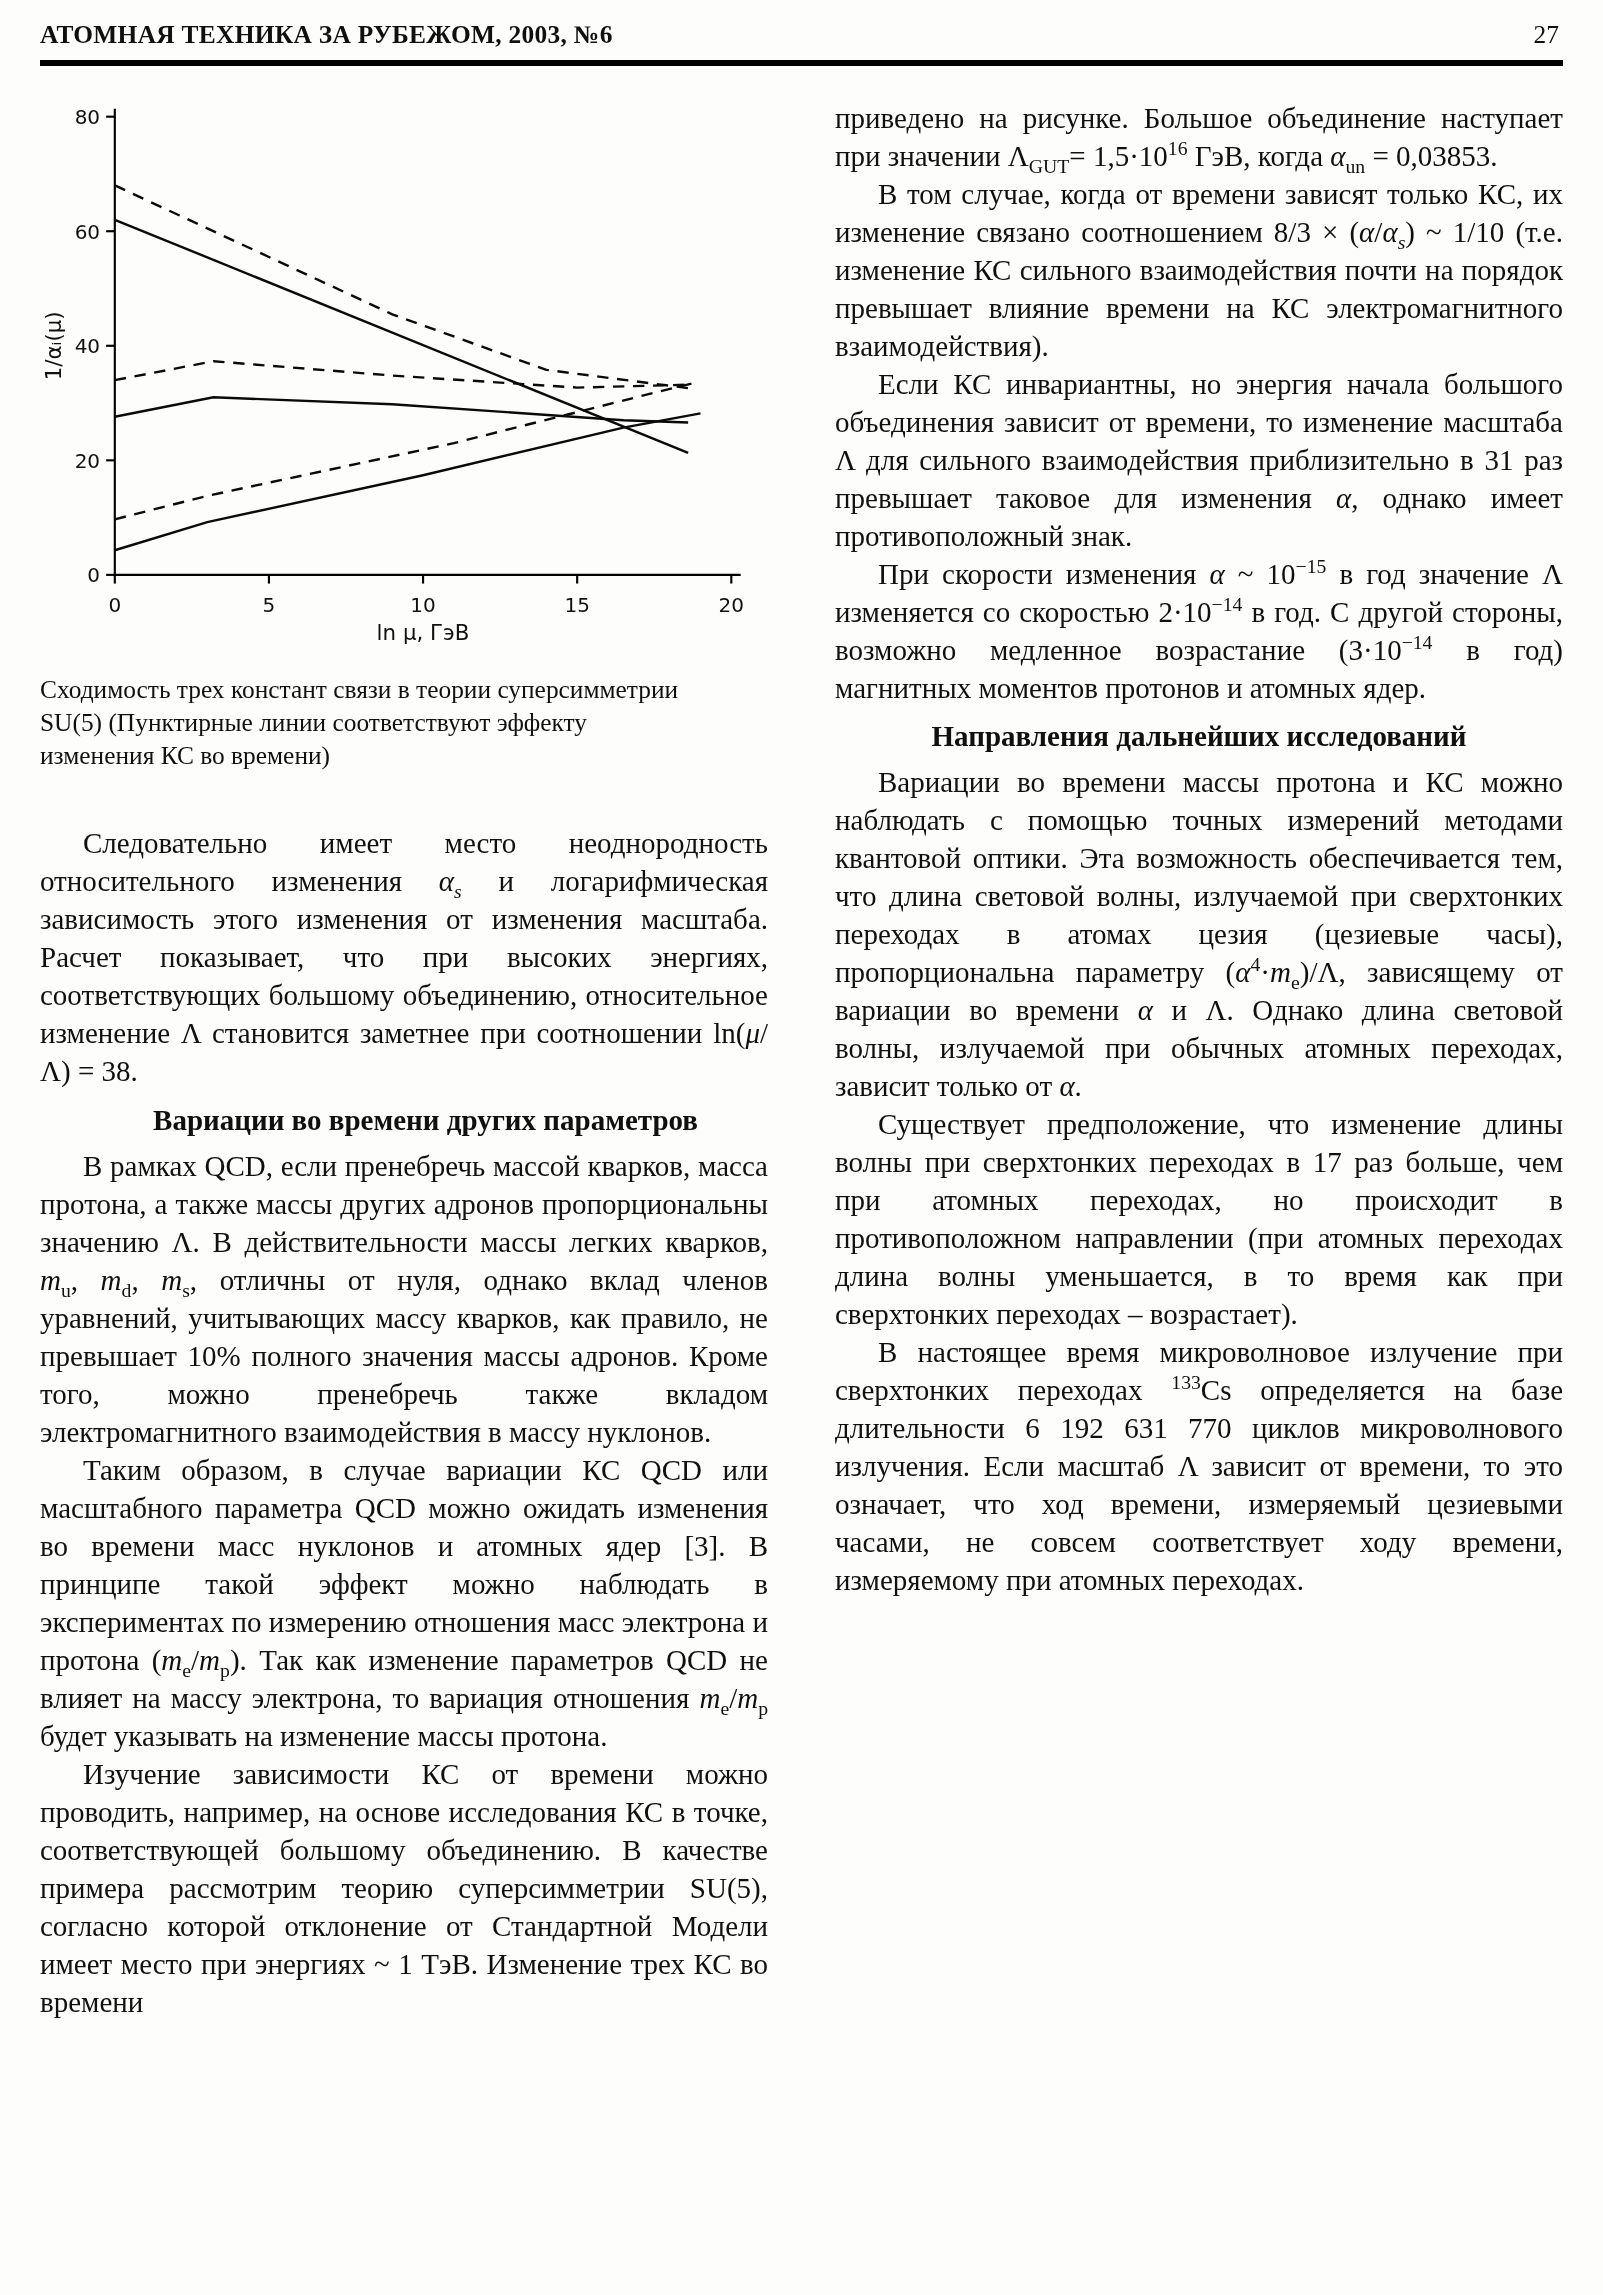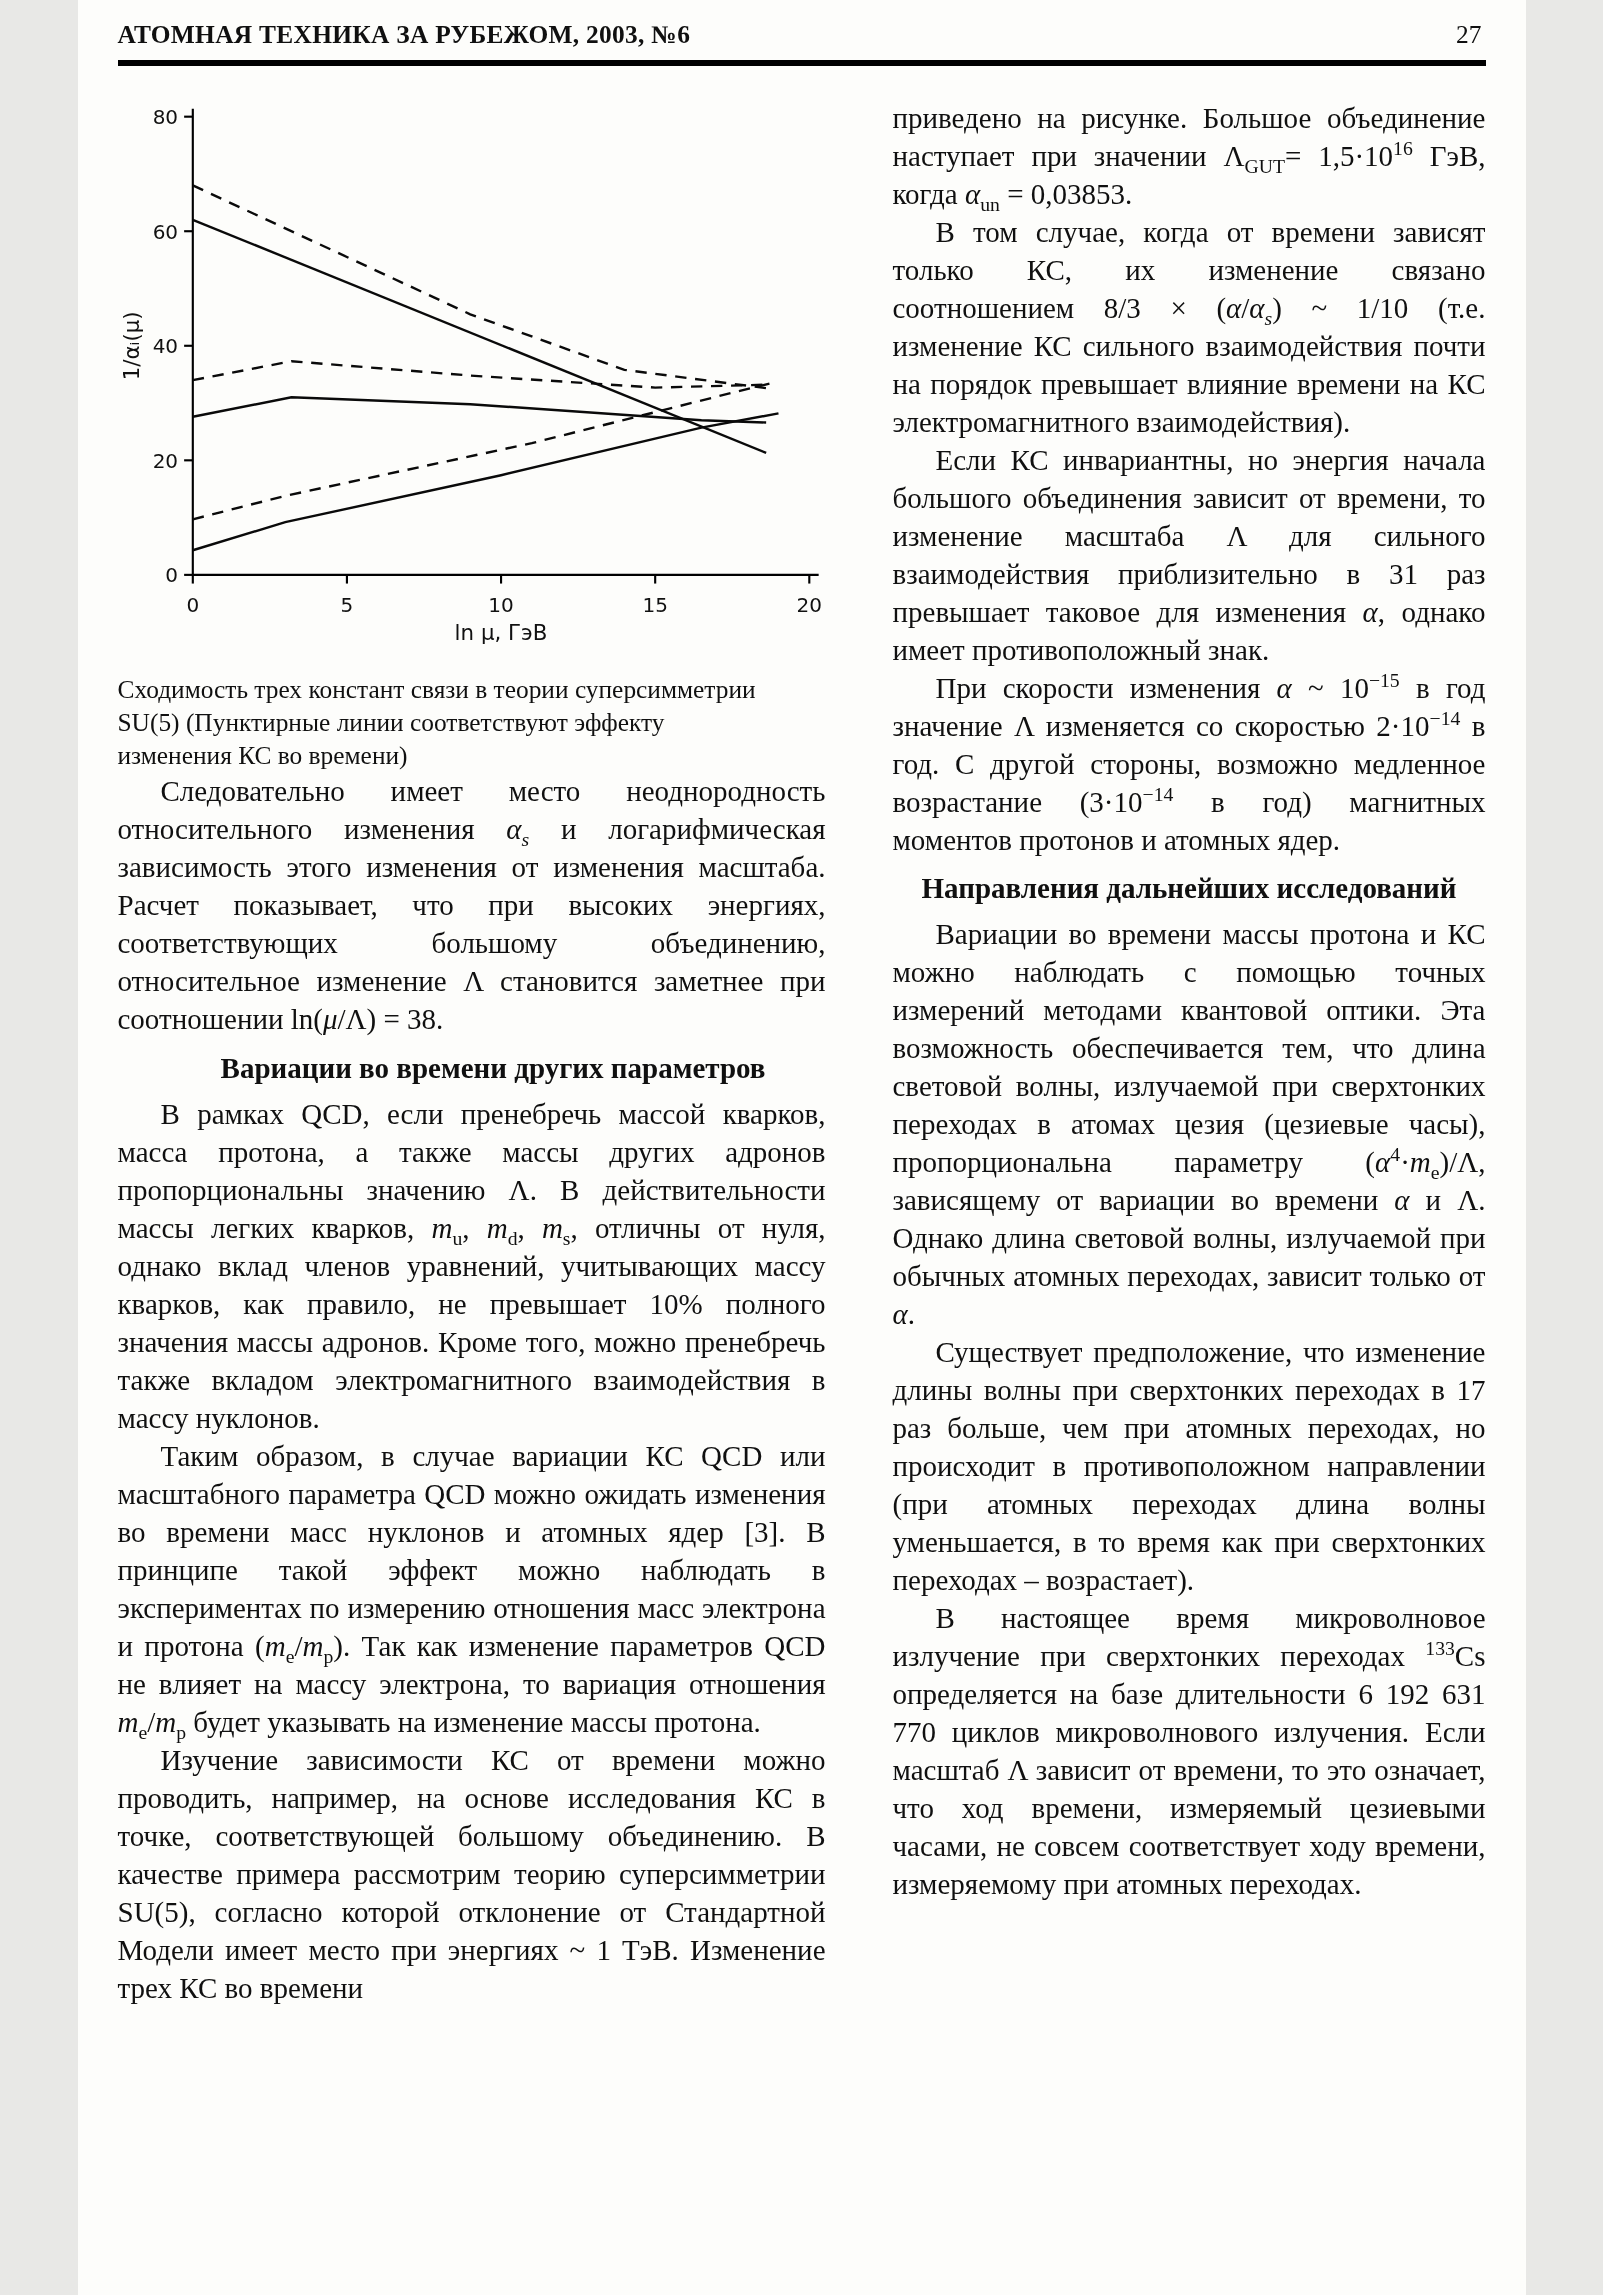--- a/index.html
+++ b/index.html
@@ -1,18 +1,18 @@
 <!DOCTYPE html>
 <html style="font-size:10.7px"><head>
 <meta charset="utf-8">
 <style>
   html, body { margin: 0; padding: 0; background: #e8e8e6; }
   .page {
     position: relative;
-    width: 1448px;
+    width: 1603px;
     height: 2295px;
     margin: 0 auto;
     background: #fdfdfb;
     color: #101010;
     font-family: "Liberation Serif", serif;
     box-sizing: border-box;
     padding: 20px 40px 0 40px;
     overflow: hidden;
   }
   .header-row {
@@ -59,21 +59,21 @@
   .subhead.center { }
   sub, sup { font-size: 68%; line-height: 0; }
   figure { margin: 0; }
   .chart-caption {
     font-weight: normal;
     font-size: 25.4px;
     line-height: 33px;
     max-width: 655px;
     margin: 17.4px 0 0 0;
   }
-  .left-text { }
+  .left-text { margin-top: 52px; }
   
   .ax { stroke: #000; stroke-width: 3.2; }
   .tick {
     font-family: "DejaVu Sans", sans-serif;
     font-size: 30px;
     fill: #111;
   }
   .axlabel {
     font-family: "DejaVu Sans", sans-serif;
     font-size: 32px;

